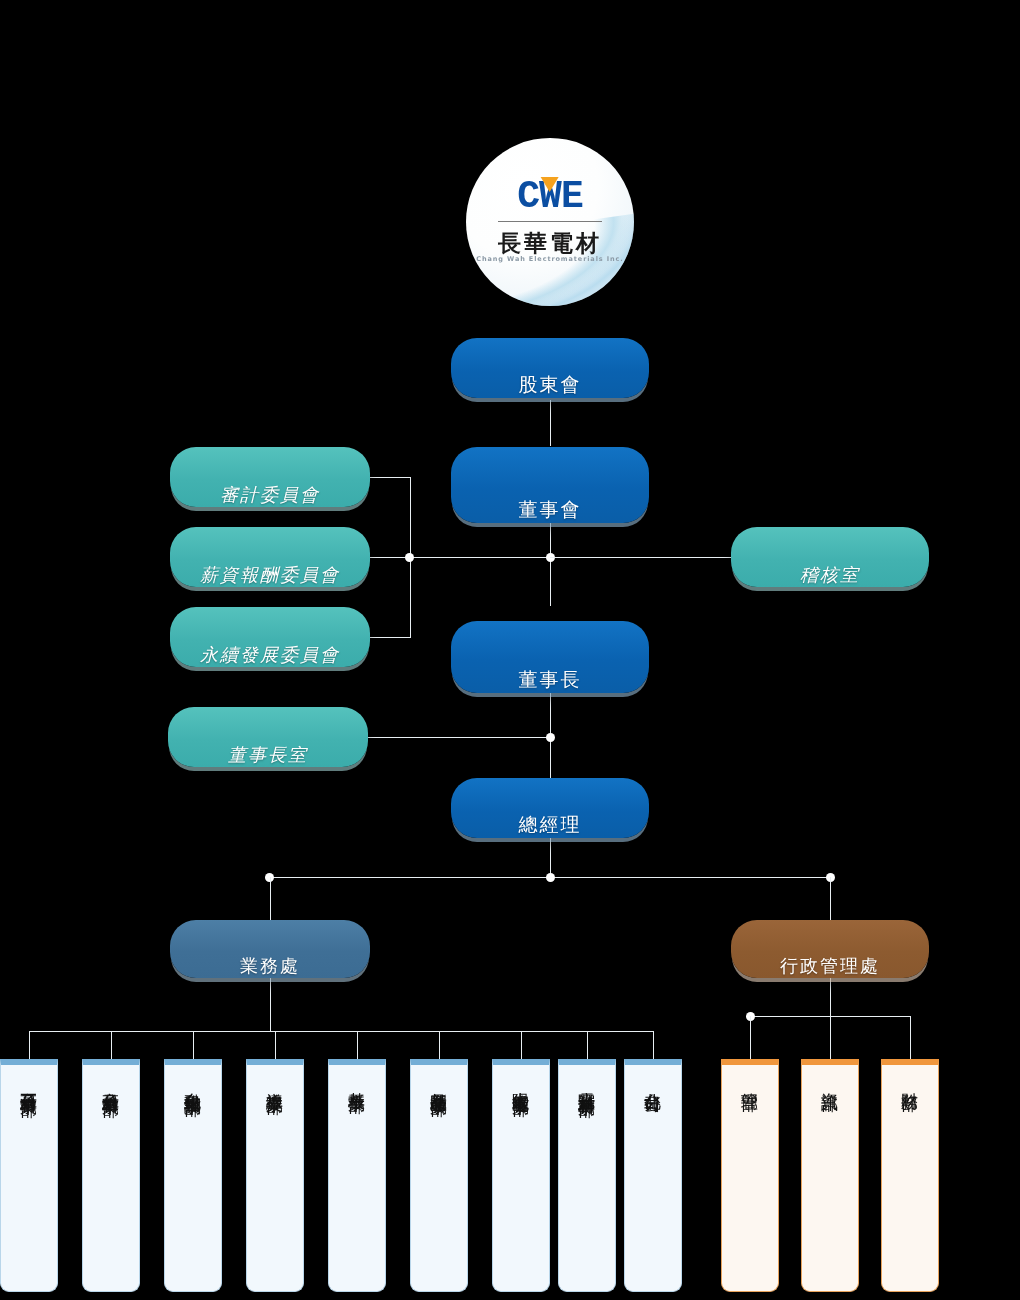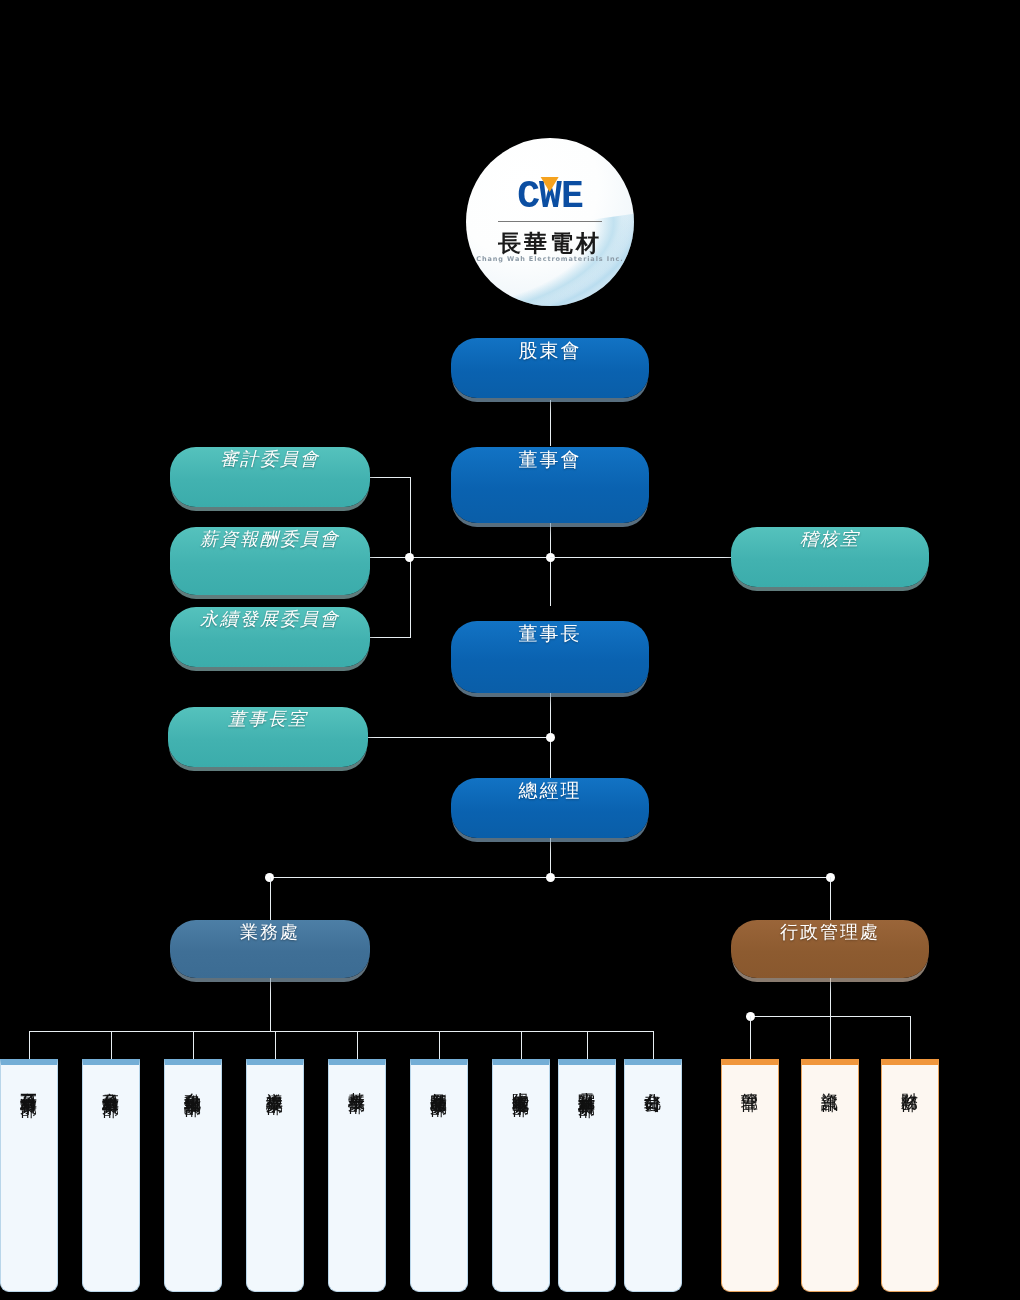--- a/index.html
+++ b/index.html
@@ -63,21 +63,21 @@
     display: inline-block;
   }
   .logo-en {
     margin-top: 2px; font-size: 6.5px; color: #8c9aa6;
     letter-spacing: .9px; font-weight: bold;
   }
 
   
   .pill {
     position: absolute; border-radius: 26px;
-    display: flex; align-items: flex-start; justify-content: center;
+    display: flex; align-items: flex-end; justify-content: center;
     color: #ffffff; font-size: 19px; letter-spacing: 2px;
     text-shadow: 0 1px 2px rgba(0,0,0,.35);
     white-space: nowrap;
   }
   .pill.blue {
     background: linear-gradient(180deg, #1273c4 0%, #0a62b0 55%, #0a5ea8 100%);
     box-shadow: 0 5px 0 -1px rgba(160,200,230,0.55), 0 7px 10px rgba(0,0,0,0.35);
   }
   .pill.teal {
     background: linear-gradient(180deg, #55c2bd 0%, #42b2b0 55%, #3bacab 100%);
@@ -204,21 +204,21 @@
   </div>
 
   <div class="pill blue" style="left:451px; top:778px; width:198px; height:60px;">
     <span>總經理</span>
   </div>
 
   <div class="pill teal" style="left:170px; top:447px; width:200px; height:60px;">
     <span>審計委員會</span>
   </div>
 
-  <div class="pill teal" style="left:170px; top:527px; width:200px; height:68px;">
+  <div class="pill teal" style="left:170px; top:527px; width:200px; height:60px;">
     <span>薪資報酬委員會</span>
   </div>
 
   <div class="pill teal" style="left:170px; top:607px; width:200px; height:60px;">
     <span>永續發展委員會</span>
   </div>
 
   <div class="pill teal" style="left:168px; top:707px; width:200px; height:60px;">
     <span>董事長室</span>
   </div>

